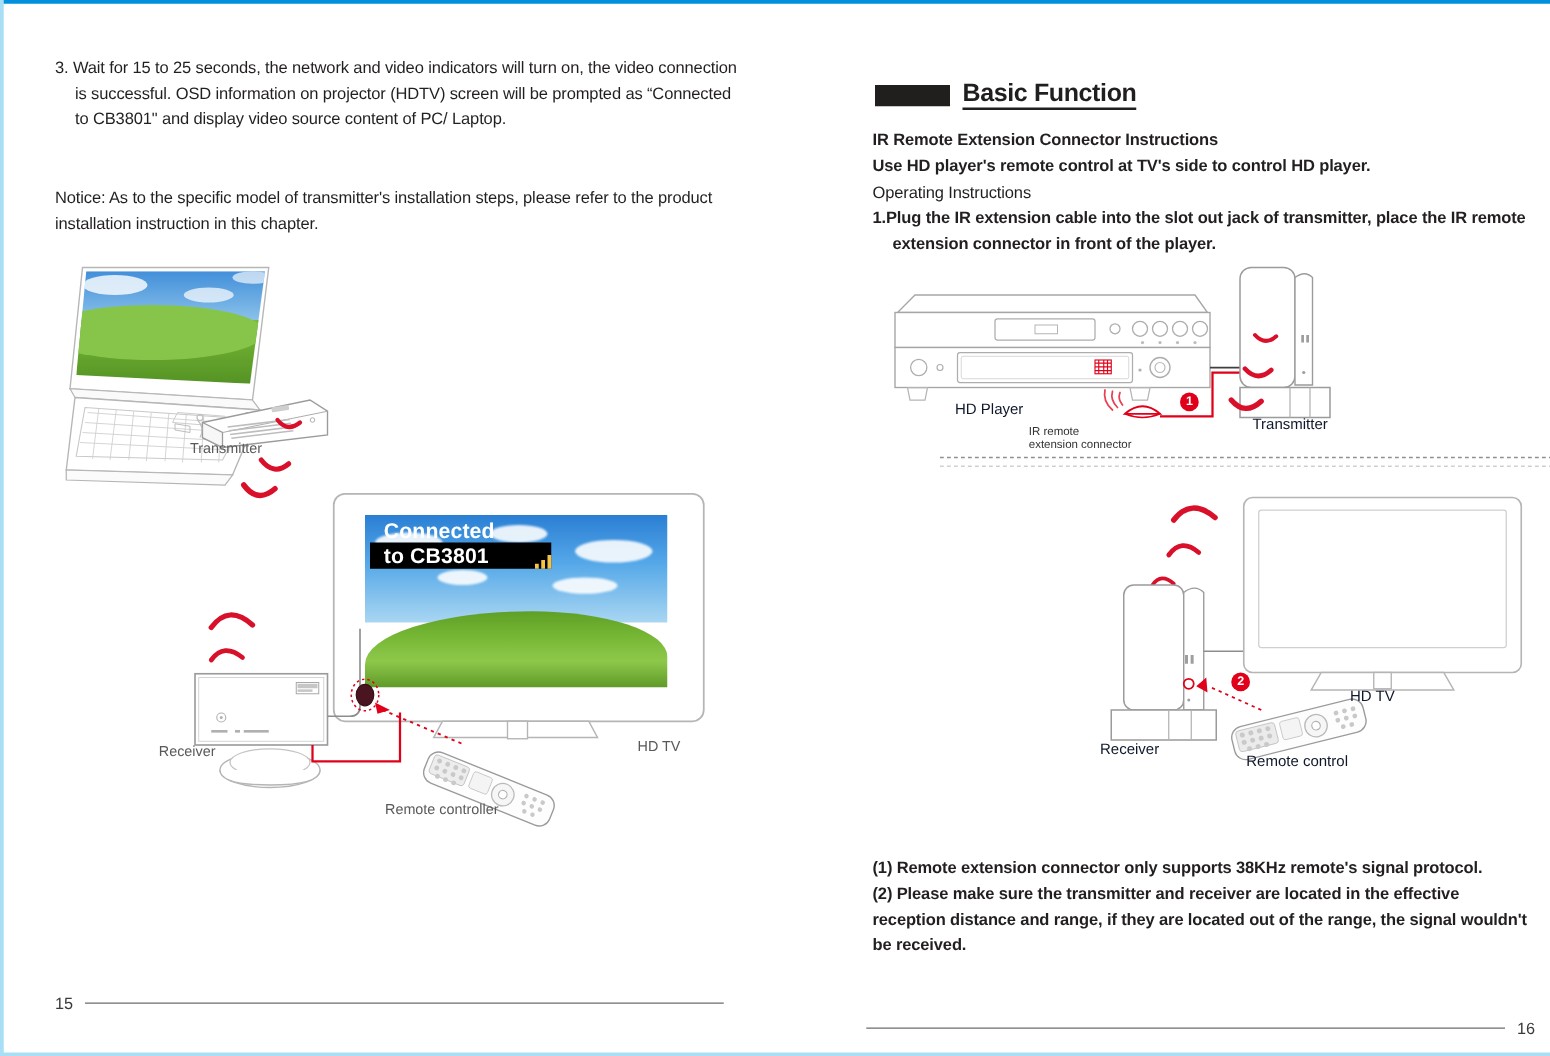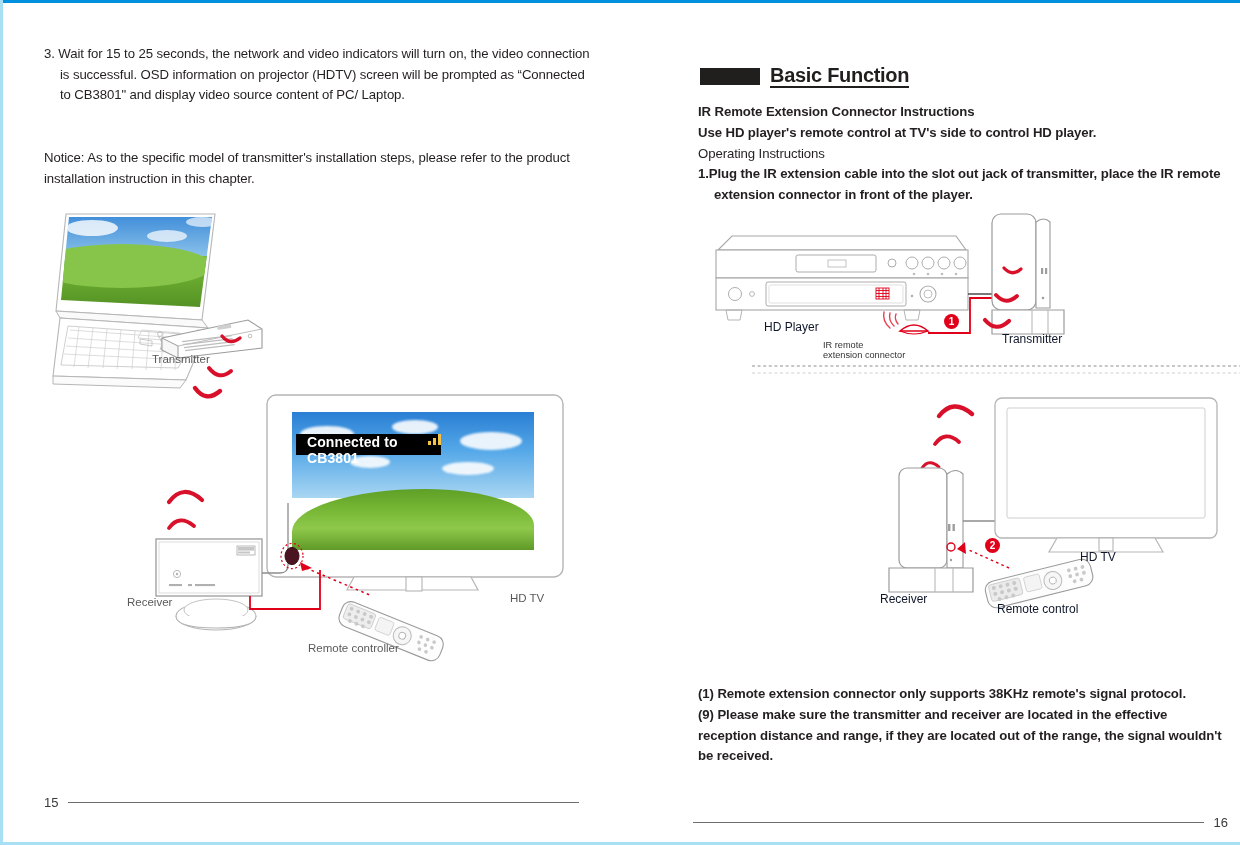--- a/index.html
+++ b/index.html
@@ -48,22 +48,22 @@
     display:flex;align-items:center;justify-content:center;line-height:1;}
 
   
   .tv-screen{position:absolute;overflow:hidden;}
   .sky{position:absolute;left:0;top:0;right:0;height:62%;
     background:linear-gradient(#2a7fd4 0%,#55a8e8 45%,#a9d6f2 100%);}
   .hill{position:absolute;left:0;bottom:0;right:0;height:44%;
     background:linear-gradient(#5e9f27 0%,#74b533 30%,#8ec84a 65%,#5f9a28 100%);
     border-radius:55% 45% 0 0 / 70% 60% 0 0;}
   .cloud{position:absolute;background:#fff;border-radius:50%;opacity:.88;filter:blur(1px);}
-  .osd{position:absolute;background:#000;display:flex;align-items:flex-start;
-    color:#fff;font-size:14px;font-weight:bold;letter-spacing:.1px;}
+  .osd{position:absolute;background:#000;display:flex;align-items:flex-end;
+    color:#fff;font-size:17px;font-weight:bold;letter-spacing:.1px;}
   .osd-bars{display:flex;align-items:flex-end;gap:1.6px;height:11px;margin-left:18px;}
   .osd-bars i{display:block;width:3.2px;background:#f6c243;}
   .osd-bars i:nth-child(1){height:4px;}
   .osd-bars i:nth-child(2){height:7.5px;}
   .osd-bars i:nth-child(3){height:11px;}
 </style>
 </head>
 <body>
 
 <div class="page">
@@ -419,20 +419,20 @@
         <path d="M88 150 L80 157 L89 162 Z" fill="#e1001a"></path>
       </svg>
 
       <div class="badge" style="left:108px;top:146px;">2</div>
       <div class="lbl dk" style="left:3px;top:200px;font-size:12px;">Receiver</div>
       <div class="lbl dk" style="left:120px;top:210px;font-size:12px;">Remote control</div>
       <div class="lbl dk" style="left:203px;top:158px;font-size:12px;">HD TV</div>
     </div>
 
     <div class="tx b" style="left:46px;top:664px;width:544px;">(1) Remote extension connector only supports 38KHz remote's signal protocol.</div>
-    <div class="tx b" style="left:46px;top:685px;width:528px;">(9) Please make sure the transmitter and receiver are located in the effective reception distance and range, if they are located out of the range, the signal wouldn't be received.</div>
+    <div class="tx b" style="left:46px;top:685px;width:528px;">(2) Please make sure the transmitter and receiver are located in the effective reception distance and range, if they are located out of the range, the signal wouldn't be received.</div>
 
     <div class="foot foot-r">
       <span class="rule"></span>
       <span>16</span>
     </div>
   </div>
 </div>
 
 </body></html>

